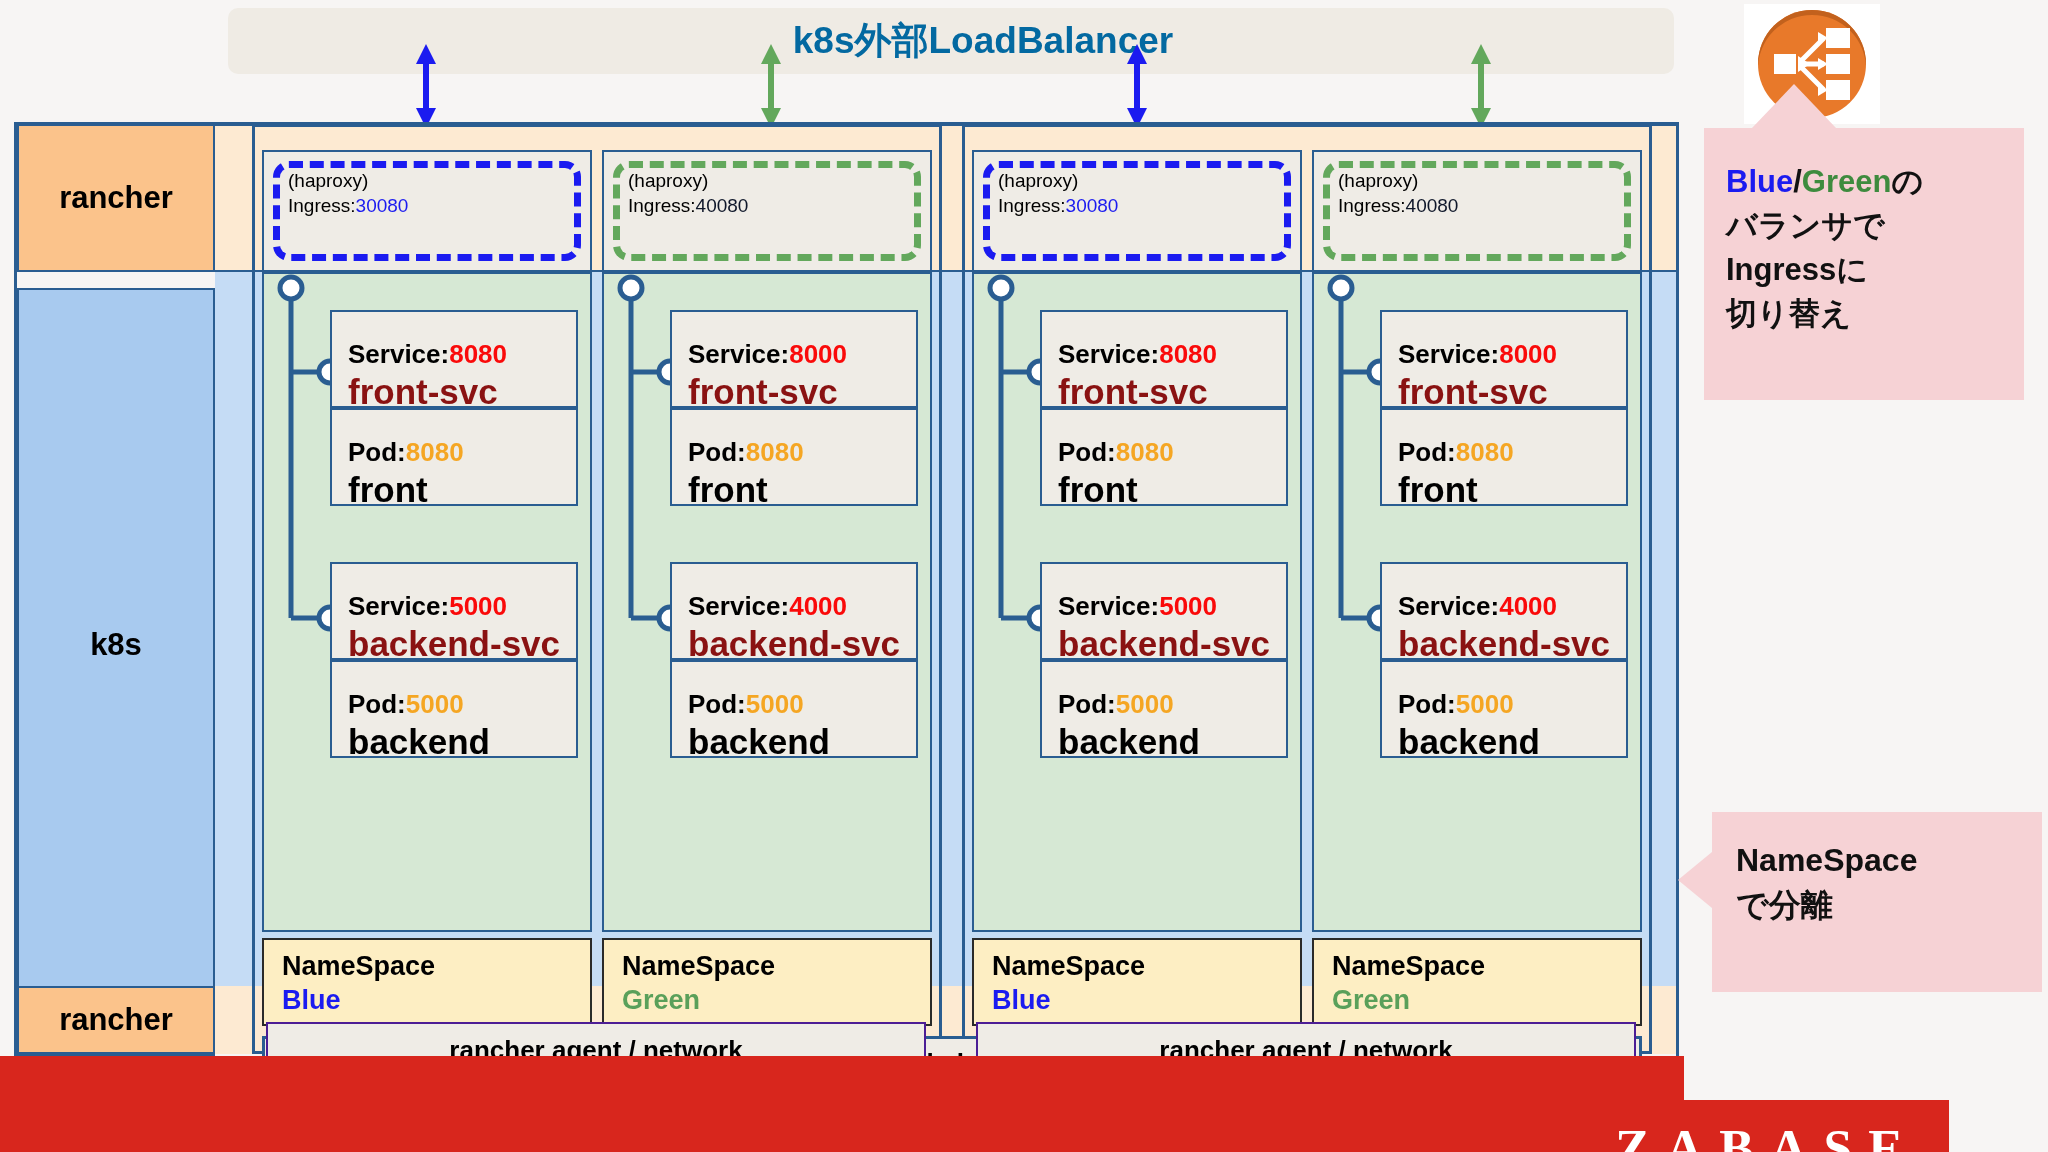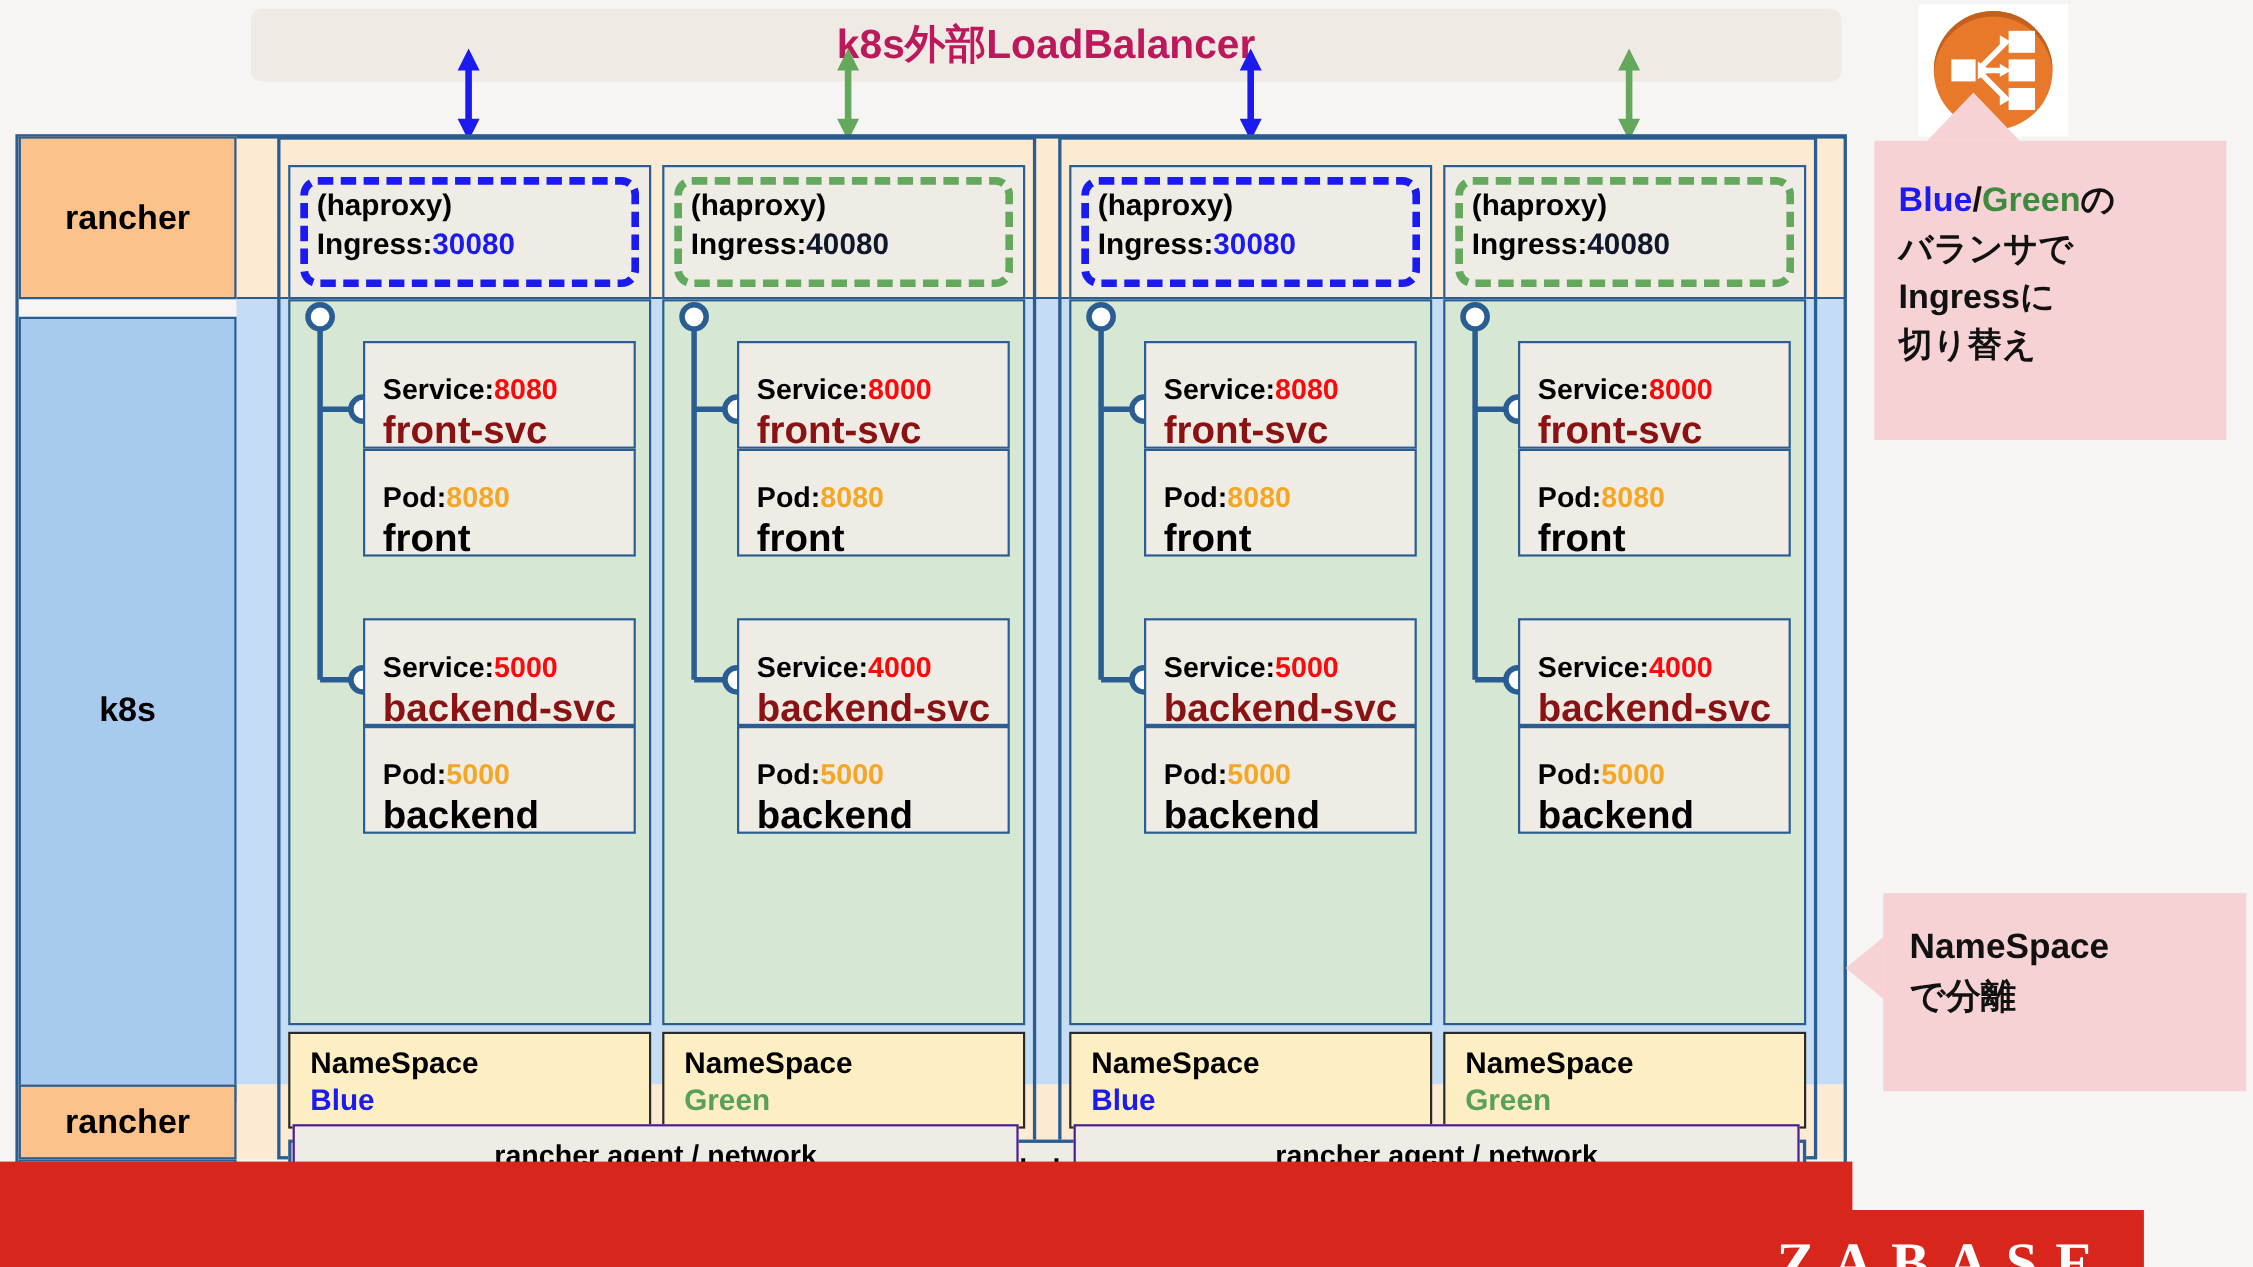--- a/index.html
+++ b/index.html
@@ -12,21 +12,21 @@
   .abs{position:absolute;}
 
   
   #lb-banner{
     left:228px;top:8px;width:1446px;height:66px;
     background:#efebe4;border-radius:10px;
   }
   #lb-title{
     left:228px;top:8px;width:1446px;height:66px;
     display:flex;align-items:center;justify-content:center;
-    font-size:37px;font-weight:bold;color:#be185d;letter-spacing:0px;
+    font-size:37px;font-weight:bold;color:#0369a1;letter-spacing:0px;padding-left:32px;
   }
 
   
   .arrow{width:26px;}
   .arrow svg{display:block;}
 
   
   #diagram{
     left:14px;top:122px;width:1665px;height:1000px;
     border:3px solid #2a5d91;box-sizing:border-box;background:#fdead2;
@@ -63,21 +63,21 @@
     width:330px;height:122px;top:150px;
     background:#efece6;border:2px solid #2a5d91;box-sizing:border-box;
   }
   .ingress-dash{
     position:absolute;left:9px;top:9px;right:9px;bottom:9px;
     border:7px dashed #1b1bf0;border-radius:16px;box-sizing:border-box;
   }
   .ingress-dash.green{border-color:#63a85c;}
   .ingress-text{
     position:absolute;left:24px;top:16px;right:22px;
-    font-size:27px;font-weight:bold;color:#000;line-height:1.34;
+    font-size:19px;font-weight:normal;color:#000;line-height:1.34;
   }
   .port-blue{color:#1b1bf0;}
   .port-green{color:#0f172a;}
 
   
   .ns-col{
     top:272px;width:330px;height:660px;
     background:#d6e8d4;border:2px solid #2a5d91;box-sizing:border-box;
   }
 

